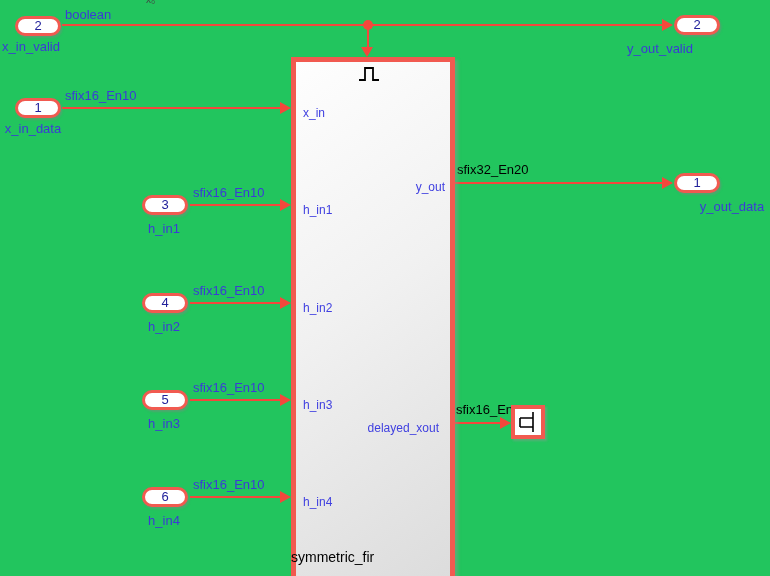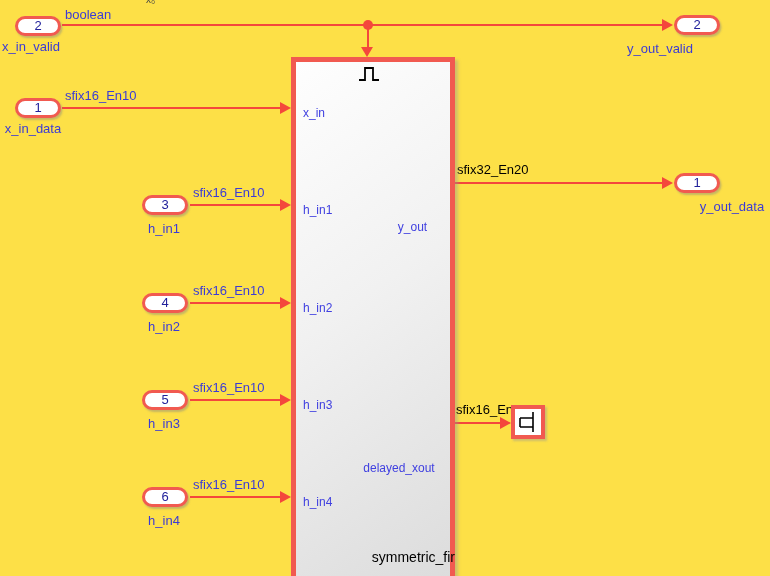--- a/index.html
+++ b/index.html
@@ -1,18 +1,18 @@
 <!DOCTYPE html>
 <html><head>
 <meta charset="utf-8">
 <style>
   * { margin:0; padding:0; box-sizing:border-box; }
   html,body { background:#ffffff; }
   #canvas {
-    position:relative; width:770px; height:576px; background:#fde047;
+    position:relative; width:770px; height:576px; background:#22c55e;
     font-family:"Liberation Sans", sans-serif; overflow:hidden;
   }
 
   
   .wire-h { position:absolute; height:2px; background:#F4473C; }
   .wire-v { position:absolute; width:2px;  background:#F4473C; }
   .arrow-right { position:absolute; width:0; height:0;
     border-top:6px solid transparent; border-bottom:6px solid transparent;
     border-left:11px solid #F4473C; }
   .arrow-down { position:absolute; width:0; height:0;
@@ -34,23 +34,23 @@
   .dtype.blue { color:#3B3BD6; }
   .dtype.black { color:#000000; }
 
   
   .subsystem { position:absolute; left:291px; top:57px; width:164px; height:528px;
     border:5px solid #F15A50;
     background:linear-gradient(145deg, #fefefe 0%, #f1f1f1 45%, #dcdcdc 100%);
     box-shadow:3px 3px 3px rgba(150,150,150,0.45); }
   .blk-port { position:absolute; font-size:12px; line-height:15px;
     color:#4040E0; white-space:nowrap; }
-  .blk-port.right { text-align:center;margin-top:40px; }
+  .blk-port.right { text-align:right; }
   .block-name { position:absolute; left:291px; top:549px; width:164px;
-    text-align:right; font-size:14px; color:#000000; }
+    text-align:left; font-size:14px; color:#000000; }
 
   
   .terminator { position:absolute; left:511px; top:405px; width:34px; height:34px;
     border:4px solid #F15A50; background:#ffffff; z-index:2;
     box-shadow:2px 2px 2px rgba(150,150,150,0.45); }
 
   .frag { position:absolute; left:146px; top:0; height:7px; width:24px;
     overflow:hidden; }
   .frag span { display:block; margin-top:-6px; font-size:10px; color:#444; }
 </style>

